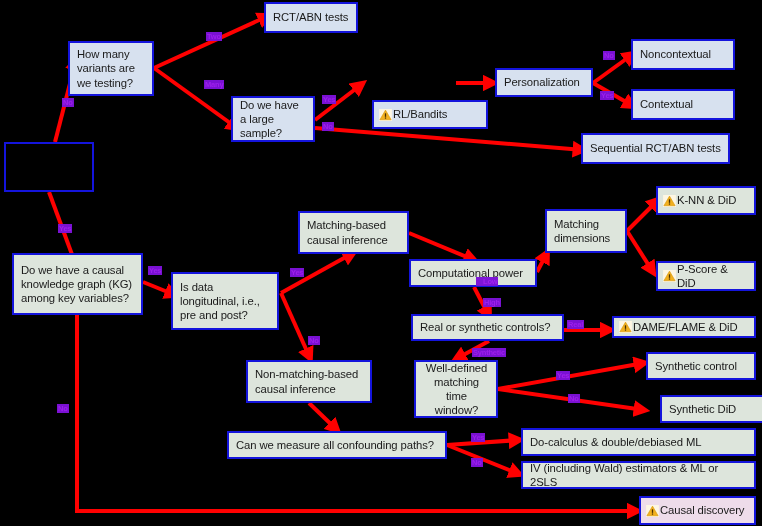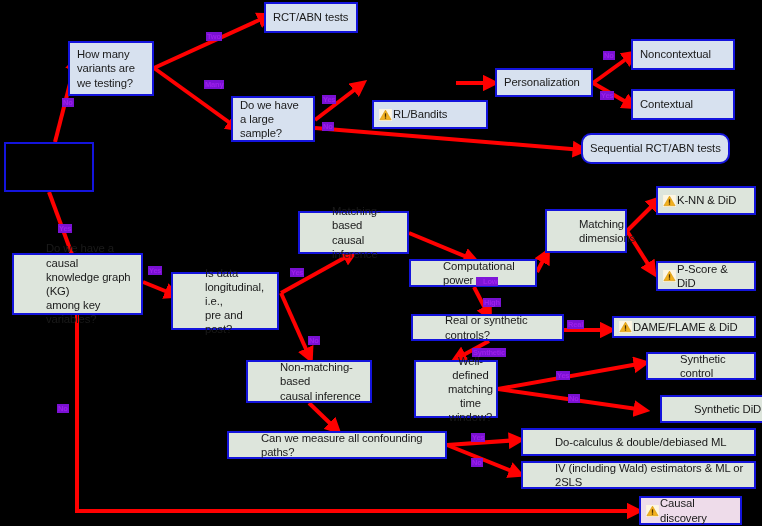--- a/index.html
+++ b/index.html
@@ -34,21 +34,21 @@
     line-height: 14.2px;
     letter-spacing: -0.1px;
     padding: 2px 6px 2px 7px;
     z-index: 5;
   }
   .node .txt {
     display: block;
     white-space: pre-line;
   }
   .fill-blue  { background: #d7e1ef; }
-  .fill-green { background: #dde5dc; padding-left: 32px; }
+  .fill-green { background: #dde5dc; }
   .fill-pink  { background: #eedcea; }
   .fill-none  { background: transparent; }
   .warn {
     display: inline-block;
     width: 13px;
     height: 12px;
     margin-right: 1px;
     vertical-align: -2px;
     flex: 0 0 auto;
   }
@@ -133,21 +133,21 @@
       </div>
       <div class="node fill-blue" style="left: 495px; top: 68px; width: 98px; height: 29px;">
         <span class="txt">Personalization</span>
       </div>
       <div class="node fill-blue" style="left: 631px; top: 39px; width: 104px; height: 31px;">
         <span class="txt">Noncontextual</span>
       </div>
       <div class="node fill-blue" style="left: 631px; top: 89px; width: 104px; height: 31px;">
         <span class="txt">Contextual</span>
       </div>
-      <div class="node fill-blue" style="left: 581px; top: 133px; width: 149px; height: 31px; border-radius: 10px;">
+      <div class="node fill-blue" style="left: 581px; top: 133px; width: 149px; height: 31px;">
         <span class="txt">Sequential RCT/ABN tests</span>
       </div>
       <div class="node fill-green" style="left: 12px; top: 253px; width: 131px; height: 62px;">
         <span class="txt">Do we have a causal
 knowledge graph (KG)
 among key variables?</span>
       </div>
       <div class="node fill-green" style="left: 171px; top: 272px; width: 108px; height: 58px;">
         <span class="txt">Is data
 longitudinal, i.e.,
@@ -211,21 +211,21 @@
       </div>
       <div class="node fill-green" style="left: 227px; top: 431px; width: 220px; height: 28px;">
         <span class="txt">Can we measure all confounding paths?</span>
       </div>
       <div class="node fill-green" style="left: 521px; top: 428px; width: 235px; height: 28px;">
         <span class="txt">Do-calculus &amp; double/debiased ML</span>
       </div>
       <div class="node fill-green" style="left: 521px; top: 461px; width: 235px; height: 28px;">
         <span class="txt">IV (including Wald) estimators &amp; ML or 2SLS</span>
       </div>
-      <div class="node fill-pink haswarn" style="left: 639px; top: 496px; width: 103px; height: 29px;">
+      <div class="node fill-pink haswarn" style="left: 639px; top: 496px; width: 117px; height: 29px;">
         <svg class="warn" viewBox="0 0 16 15">
           <rect x="0" y="0" width="16" height="15" fill="#fdf6e3"></rect>
           <path d="M8 1.4 L15 13.4 L1 13.4 Z" fill="#f2b01e" stroke="#d89a10" stroke-width="0.8"></path>
           <rect x="7.2" y="5.4" width="1.6" height="4.4" fill="#4a3000"></rect>
           <rect x="7.2" y="10.5" width="1.6" height="1.6" fill="#4a3000"></rect>
         </svg>
         <span class="txt">Causal discovery</span>
       </div>
     </div>
   <div id="labels-group">

